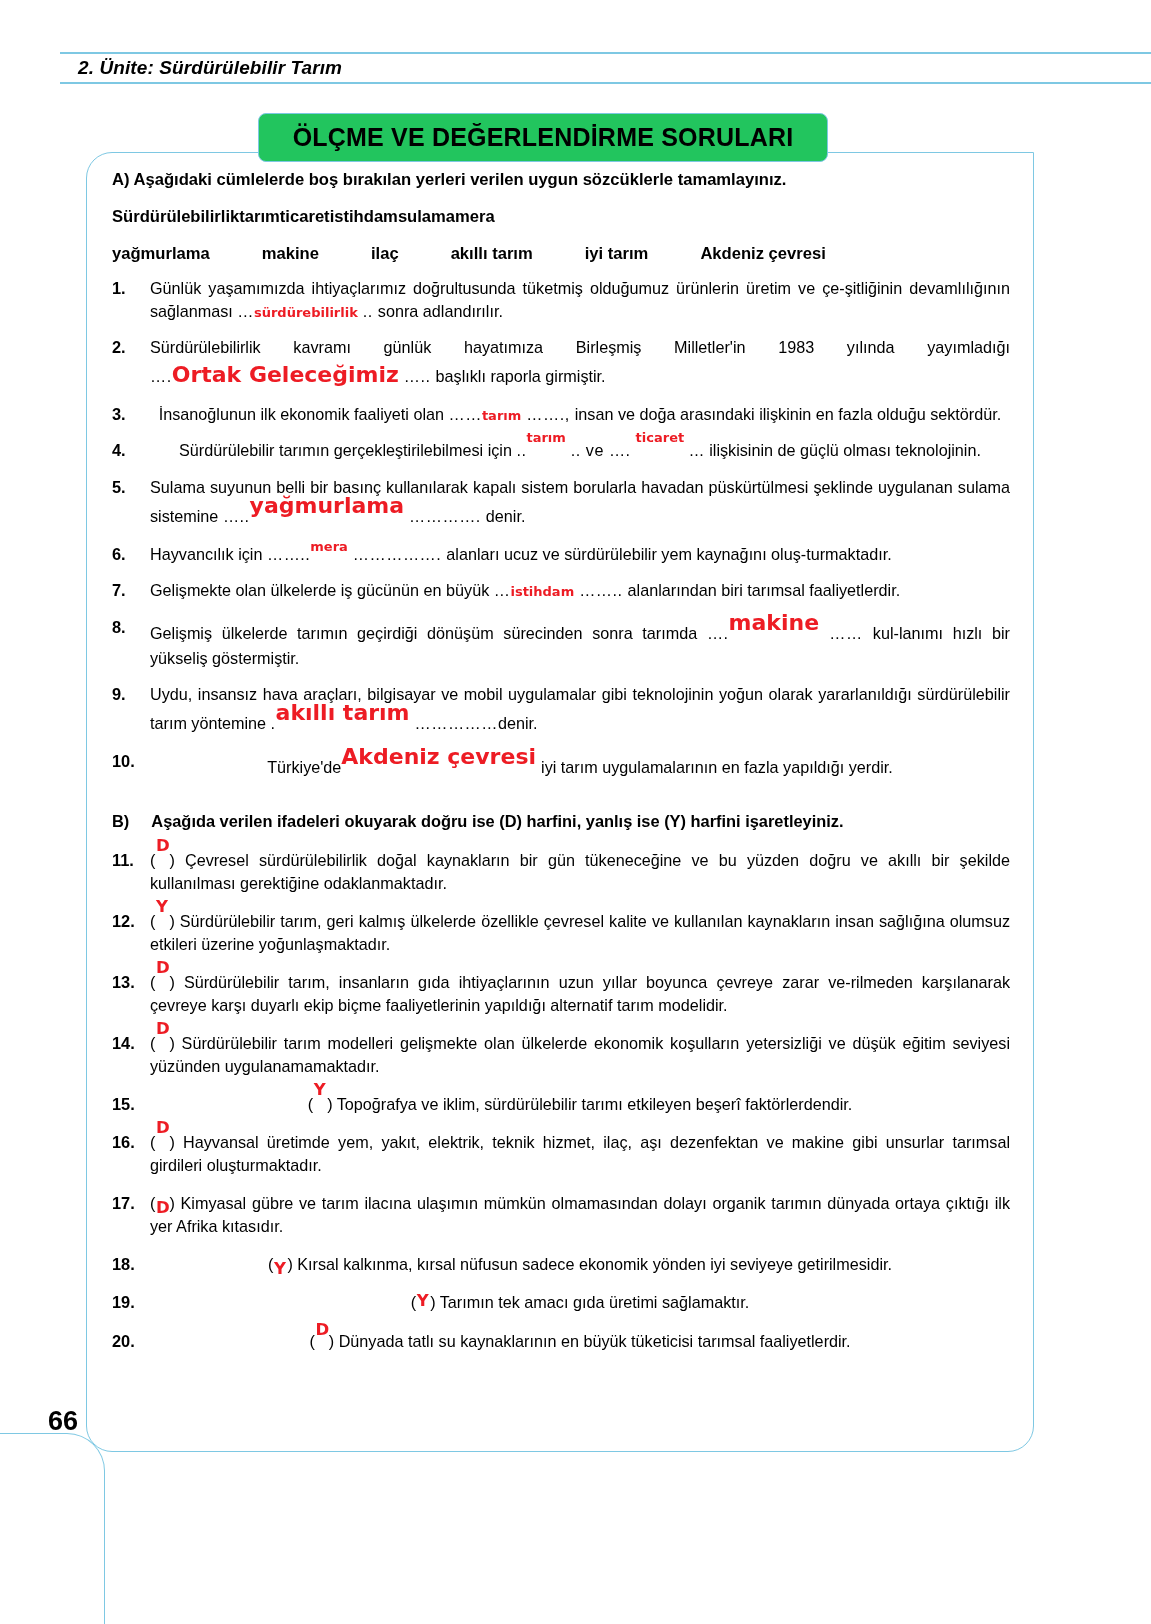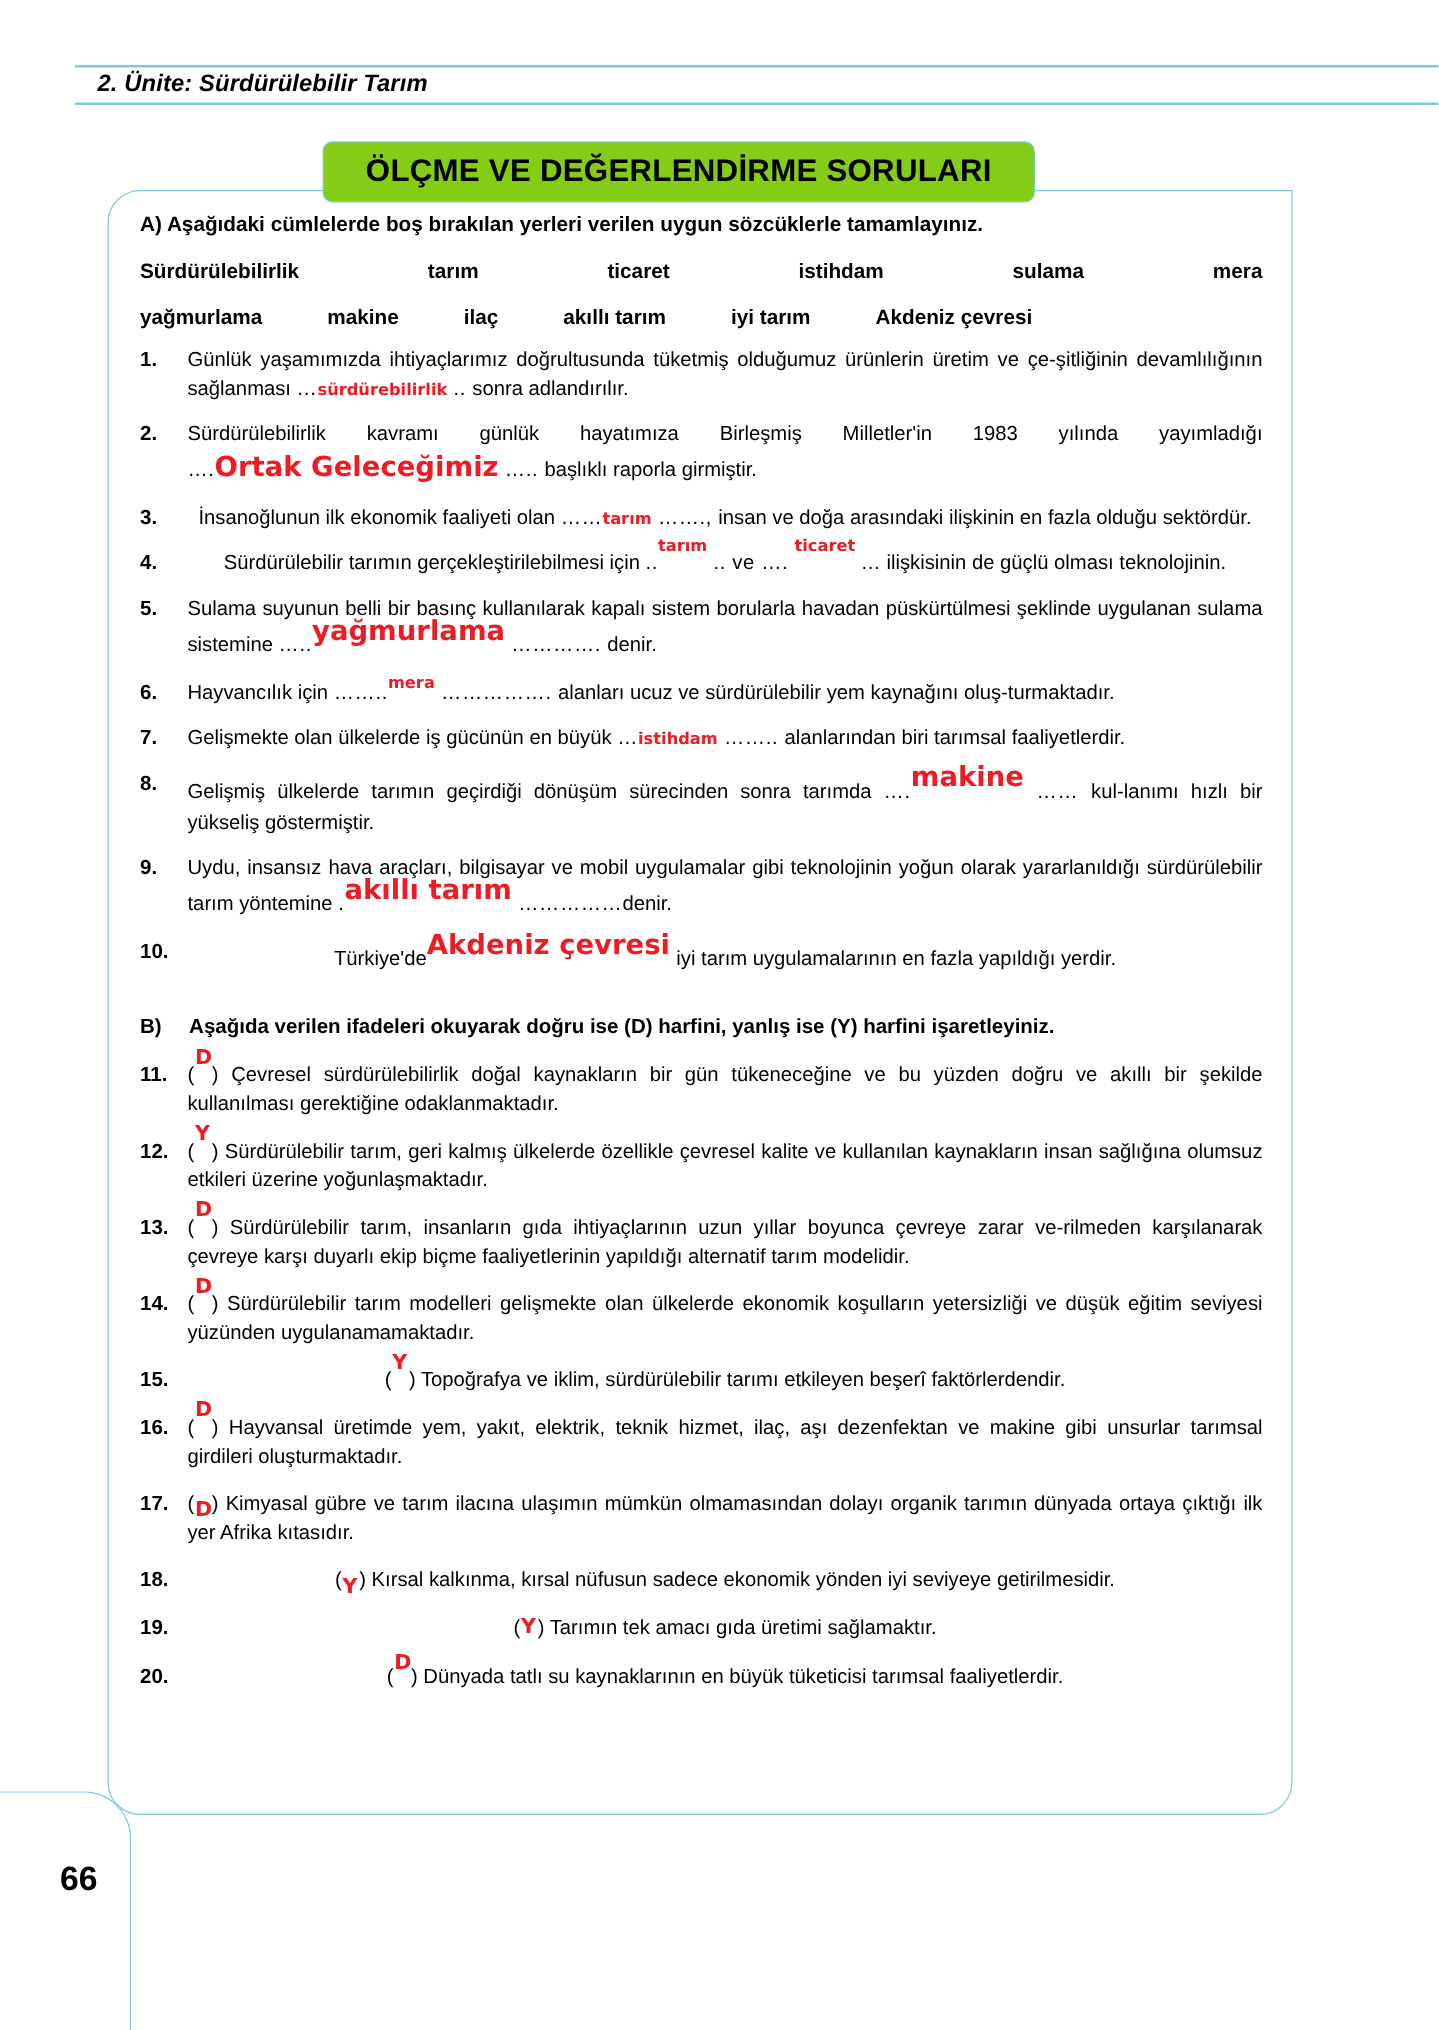--- a/index.html
+++ b/index.html
@@ -49,21 +49,21 @@
 
   
   #title-pill {
     position: absolute;
     left: 258px;
     top: 113px;
     width: 570px;
     height: 49px;
     border: 1.6px solid #7ec8e3;
     border-radius: 8px;
-    background: #84cc16;
+    background: #22c55e;
     z-index: 4;
     box-sizing: border-box;
   }
   #title-pill .txt {
     position: absolute;
     left: 0; right: 0; top: 9px;
     text-align: center;
     font-size: 25px;
     font-weight: bold;
     letter-spacing: .2px;
@@ -104,21 +104,21 @@
     border: 1.4px solid #7ec8e3;
     border-radius: 0 38px 0 0;
     border-left: none;
     border-bottom: none;
     box-sizing: border-box;
     z-index: 1;
   }
   #page-number {
     position: absolute;
     left: 48px;
-    top: 1488px;
+    top: 1406px;
     font-size: 27px;
     font-weight: bold;
     z-index: 5;
   }
 
   
   #body-text {
     position: absolute;
     left: 112px;
     top: 168px;
@@ -134,21 +134,20 @@
   }
   .sec-head.b-head {
     margin-top: 28px;
     margin-bottom: 6px;
     font-size: 16.4px;
   }
   .sec-head .b-gap { display: inline-block; width: 22px; }
 
   .wordbank-row {
     display: flex;
-    justify-content: space-between;
     font-size: 16.6px;
     font-weight: bold;
     margin: 14px 0 0 0;
   }
   .wordbank-row.second {
     justify-content: flex-start;
     gap: 0;
     margin-top: 17px;
   }
   .wordbank-row.second .w { margin-right: 52px; }

